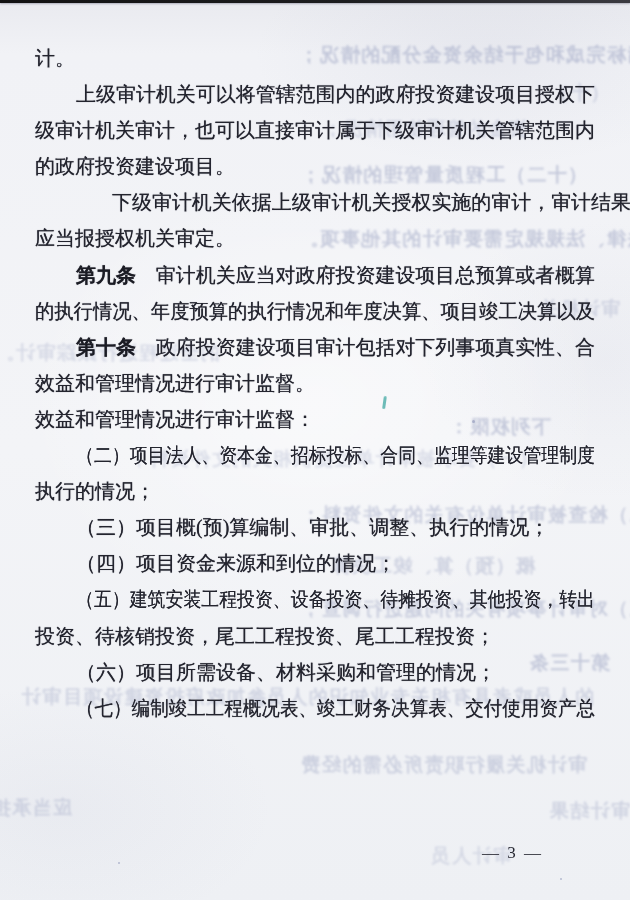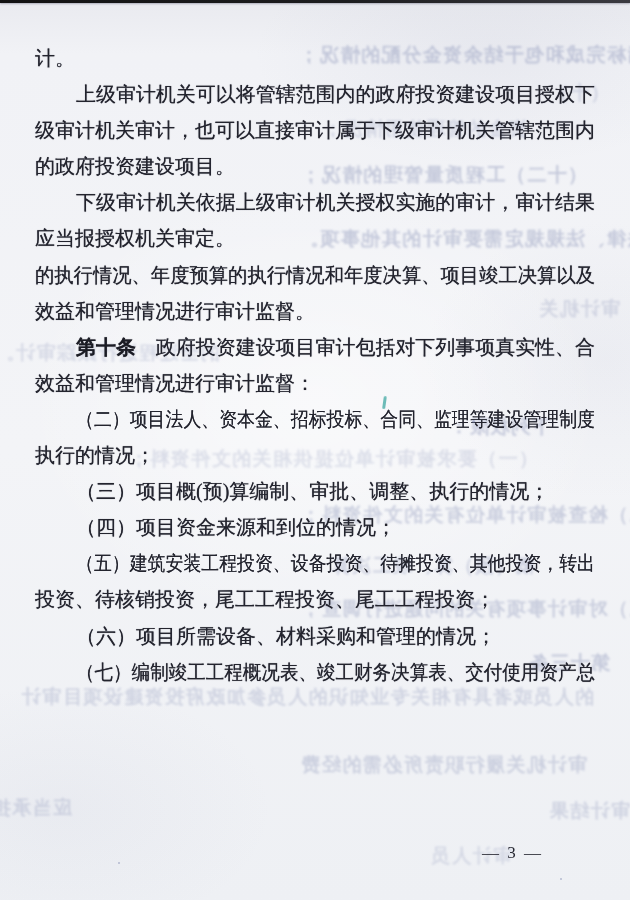--- a/index.html
+++ b/index.html
@@ -80,25 +80,26 @@
     <div class="bleed" style="left: -10px; top: 795px; opacity: 0.32;">应当承担</div>
     <div class="bleed" style="left: 548px; top: 798px; opacity: 0.32;">审计结果</div>
     <div class="bleed" style="left: 430px; top: 843px; opacity: 0.26;">审计人员</div>
   </div>
 
 <div id="text-layer">
     <div class="line"><span class="inner">计。</span></div>
     <div class="line indent"><span class="inner" style="transform: scaleX(0.998077);">上级审计机关可以将管辖范围内的政府投资建设项目授权下</span></div>
     <div class="line"><span class="inner" style="transform: scaleX(1);">级审计机关审计，也可以直接审计属于下级审计机关管辖范围内</span></div>
     <div class="line"><span class="inner">的政府投资建设项目。</span></div>
-    <div class="line indent"><span class="inner" style="transform: scaleX(0.998077);">下级审计机关依据上级审计机关授权实施的审计，审计结果</span></div>
+    <div class="line indent"><span class="inner" style="transform: scaleX(0.998077); margin-left: 36px;">下级审计机关依据上级审计机关授权实施的审计，审计结果</span></div>
     <div class="line"><span class="inner">应当报授权机关审定。</span></div>
+    <div class="line indent"><span class="inner" style="transform: scaleX(0.998077);"><b class="art">第九条</b>　审计机关应当对政府投资建设项目总预算或者概算</span></div>
     <div class="line"><span class="inner" style="transform: scaleX(0.965517);">的执行情况、年度预算的执行情况和年度决算、项目竣工决算以及</span></div>
+    <div class="line indent"><span class="inner" style="transform: scaleX(0.998077);"><b class="art">第十条</b>　政府投资建设项目审计包括对下列事项真实性、合</span></div>
     <div class="line"><span class="inner">效益和管理情况进行审计监督。</span></div>
-    <div class="line indent"><span class="inner" style="transform: scaleX(0.998077);"><b class="art">第十条</b>　政府投资建设项目审计包括对下列事项真实性、合</span></div>
     <div class="line"><span class="inner">效益和管理情况进行审计监督：</span></div>
     <div class="line indent"><span class="inner" style="transform: scaleX(0.894828);">（二）项目法人、资本金、招标投标、合同、监理等建设管理制度</span></div>
     <div class="line"><span class="inner">执行的情况；</span></div>
     <div class="line indent"><span class="inner">（三）项目概(预)算编制、审批、调整、执行的情况；</span></div>
     <div class="line indent"><span class="inner">（四）项目资金来源和到位的情况；</span></div>
     <div class="line indent"><span class="inner" style="transform: scaleX(0.894828);">（五）建筑安装工程投资、设备投资、待摊投资、其他投资，转出</span></div>
     <div class="line"><span class="inner">投资、待核销投资，尾工工程投资、尾工工程投资；</span></div>
     <div class="line indent"><span class="inner">（六）项目所需设备、材料采购和管理的情况；</span></div>
     <div class="line indent"><span class="inner" style="transform: scaleX(0.926786);">（七）编制竣工工程概况表、竣工财务决算表、交付使用资产总</span></div>
   </div>

